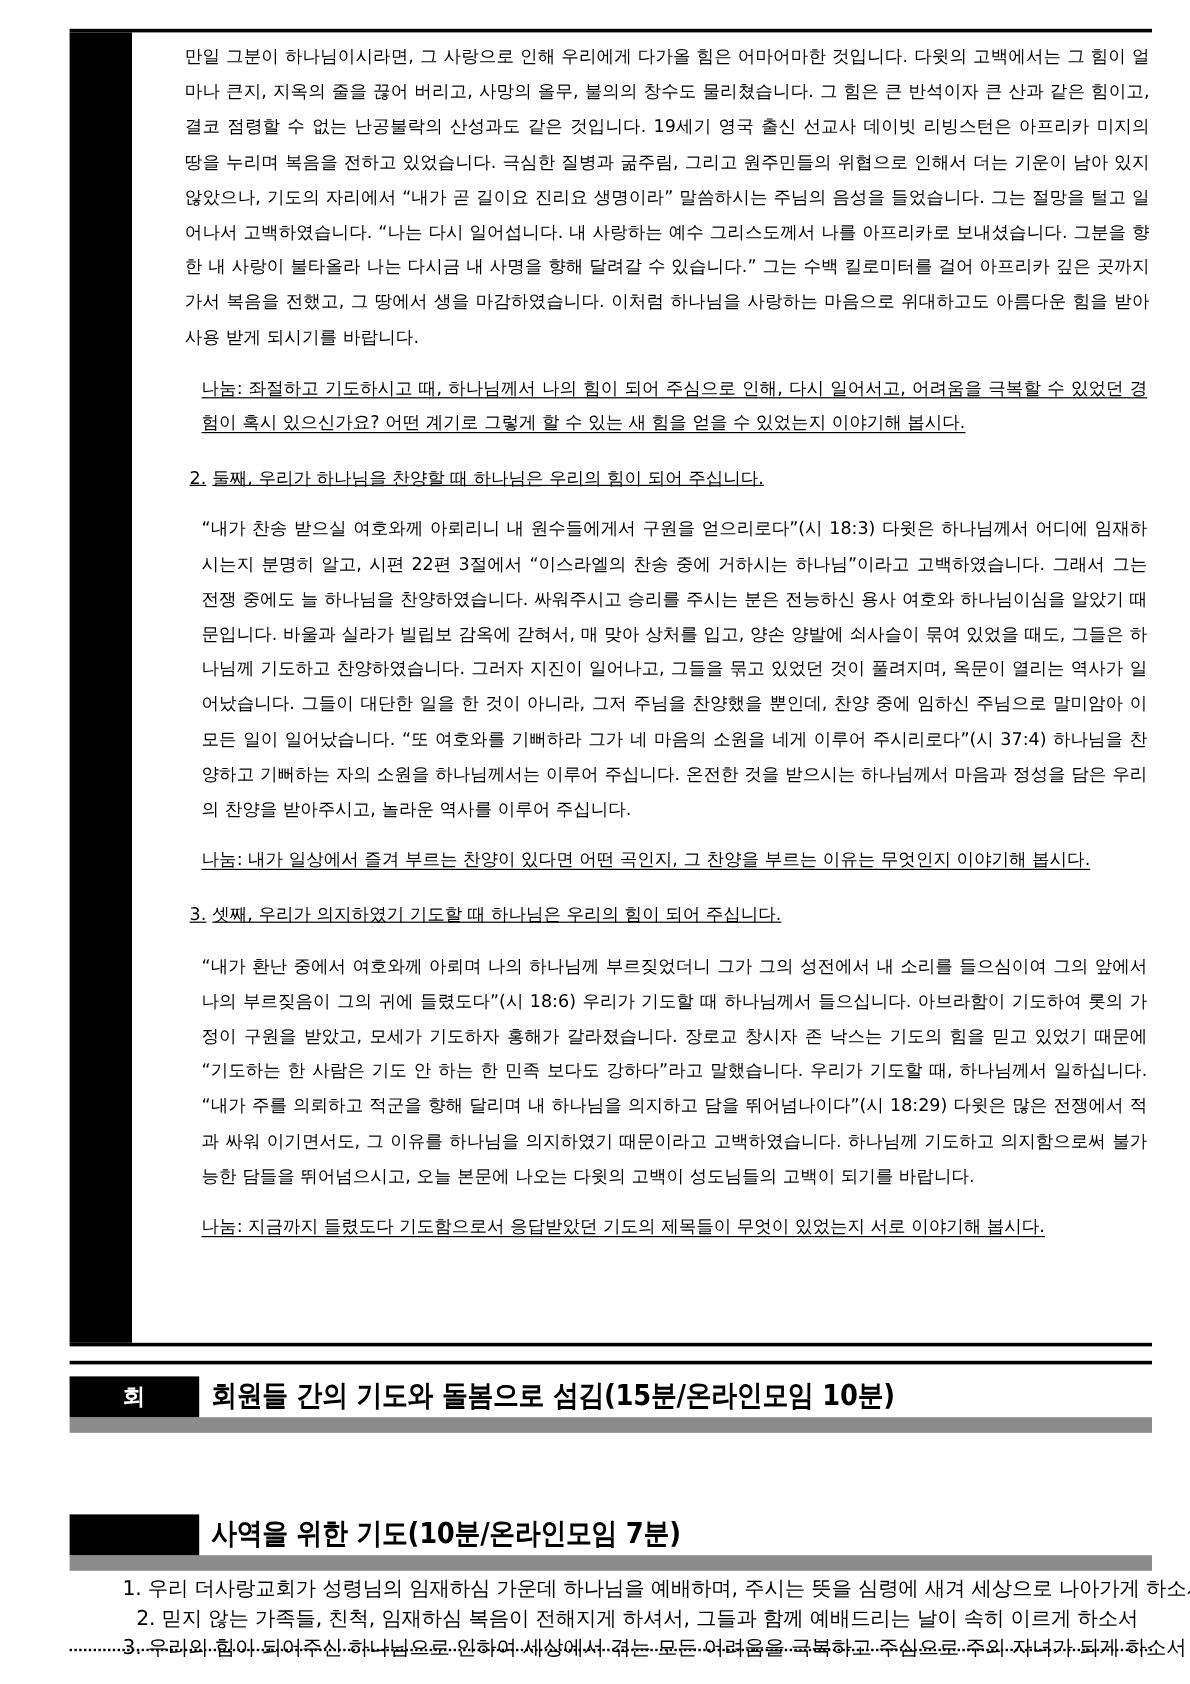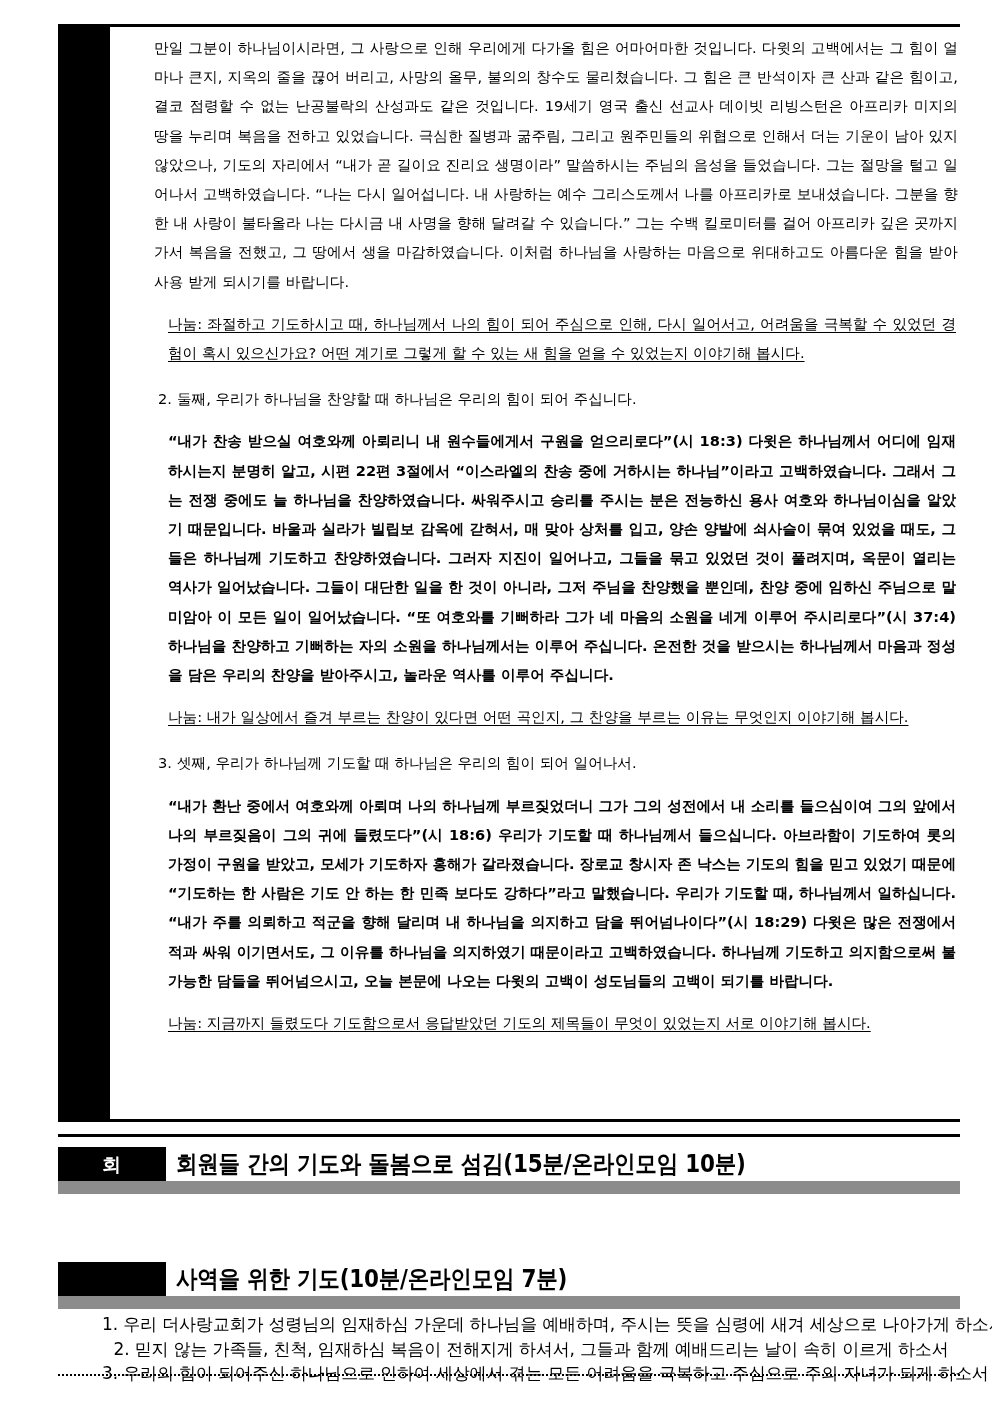--- a/index.html
+++ b/index.html
@@ -76,33 +76,33 @@
     text-underline-offset: 3px;
     padding-left: 14px;
     padding-right: 2px;
   }
 
   .numbered-point {
     margin: 17px 0 0 0;
     font-size: 14.6px;
     line-height: 29.2px;
     padding-left: 4px;
+    text-decoration: underline;
   }
   .numbered-point .num { margin-right: 5px; }
 
   .sub-para {
     margin: 13px 0 0 0;
     font-size: 14.6px;
     line-height: 29.2px;
     text-align: justify;
     text-justify: inter-character;
     word-break: break-all;
     padding-left: 14px;
     padding-right: 2px;
-    font-weight: bold;
   }
 
   
   .thick-rule {
     position: absolute;
     left: 58px;
     width: 902px;
     height: 3px;
     background: #000000;
   }
@@ -207,21 +207,21 @@
 
       <p class="numbered-point">
         <span class="num">2.</span><span>둘째, 우리가 하나님을 찬양할 때 하나님은 우리의 힘이 되어 주십니다.</span>
       </p>
 
       <p class="sub-para">“내가 찬송 받으실 여호와께 아뢰리니 내 원수들에게서 구원을 얻으리로다”(시 18:3) 다윗은 하나님께서 어디에 임재하시는지 분명히 알고, 시편 22편 3절에서 “이스라엘의 찬송 중에 거하시는 하나님”이라고 고백하였습니다. 그래서 그는 전쟁 중에도 늘 하나님을 찬양하였습니다. 싸워주시고 승리를 주시는 분은 전능하신 용사 여호와 하나님이심을 알았기 때문입니다. 바울과 실라가 빌립보 감옥에 갇혀서, 매 맞아 상처를 입고, 양손 양발에 쇠사슬이 묶여 있었을 때도, 그들은 하나님께 기도하고 찬양하였습니다. 그러자 지진이 일어나고, 그들을 묶고 있었던 것이 풀려지며, 옥문이 열리는 역사가 일어났습니다. 그들이 대단한 일을 한 것이 아니라, 그저 주님을 찬양했을 뿐인데, 찬양 중에 임하신 주님으로 말미암아 이 모든 일이 일어났습니다. “또 여호와를 기뻐하라 그가 네 마음의 소원을 네게 이루어 주시리로다”(시 37:4) 하나님을 찬양하고 기뻐하는 자의 소원을 하나님께서는 이루어 주십니다. 온전한 것을 받으시는 하나님께서 마음과 정성을 담은 우리의 찬양을 받아주시고, 놀라운 역사를 이루어 주십니다.</p>
 
       <p class="share">나눔: 내가 일상에서 즐겨 부르는 찬양이 있다면 어떤 곡인지, 그 찬양을 부르는 이유는 무엇인지 이야기해 봅시다.</p>
 
       <p class="numbered-point">
-        <span class="num">3.</span><span>셋째, 우리가 하나님께 기도할 때 하나님은 우리의 힘이 되어 일어나서.</span>
+        <span class="num">3.</span><span>셋째, 우리가 의지하였기 기도할 때 하나님은 우리의 힘이 되어 주십니다.</span>
       </p>
 
       <p class="sub-para">“내가 환난 중에서 여호와께 아뢰며 나의 하나님께 부르짖었더니 그가 그의 성전에서 내 소리를 들으심이여 그의 앞에서 나의 부르짖음이 그의 귀에 들렸도다”(시 18:6) 우리가 기도할 때 하나님께서 들으십니다. 아브라함이 기도하여 롯의 가정이 구원을 받았고, 모세가 기도하자 홍해가 갈라졌습니다. 장로교 창시자 존 낙스는 기도의 힘을 믿고 있었기 때문에 “기도하는 한 사람은 기도 안 하는 한 민족 보다도 강하다”라고 말했습니다. 우리가 기도할 때, 하나님께서 일하십니다. “내가 주를 의뢰하고 적군을 향해 달리며 내 하나님을 의지하고 담을 뛰어넘나이다”(시 18:29) 다윗은 많은 전쟁에서 적과 싸워 이기면서도, 그 이유를 하나님을 의지하였기 때문이라고 고백하였습니다. 하나님께 기도하고 의지함으로써 불가능한 담들을 뛰어넘으시고, 오늘 본문에 나오는 다윗의 고백이 성도님들의 고백이 되기를 바랍니다.</p>
 
       <p class="share">나눔: 지금까지 들렸도다 기도함으로서 응답받았던 기도의 제목들이 무엇이 있었는지 서로 이야기해 봅시다.</p>
 
     </div>
   </div>
 
   <div class="thick-rule" style="top:1134px;"></div>

